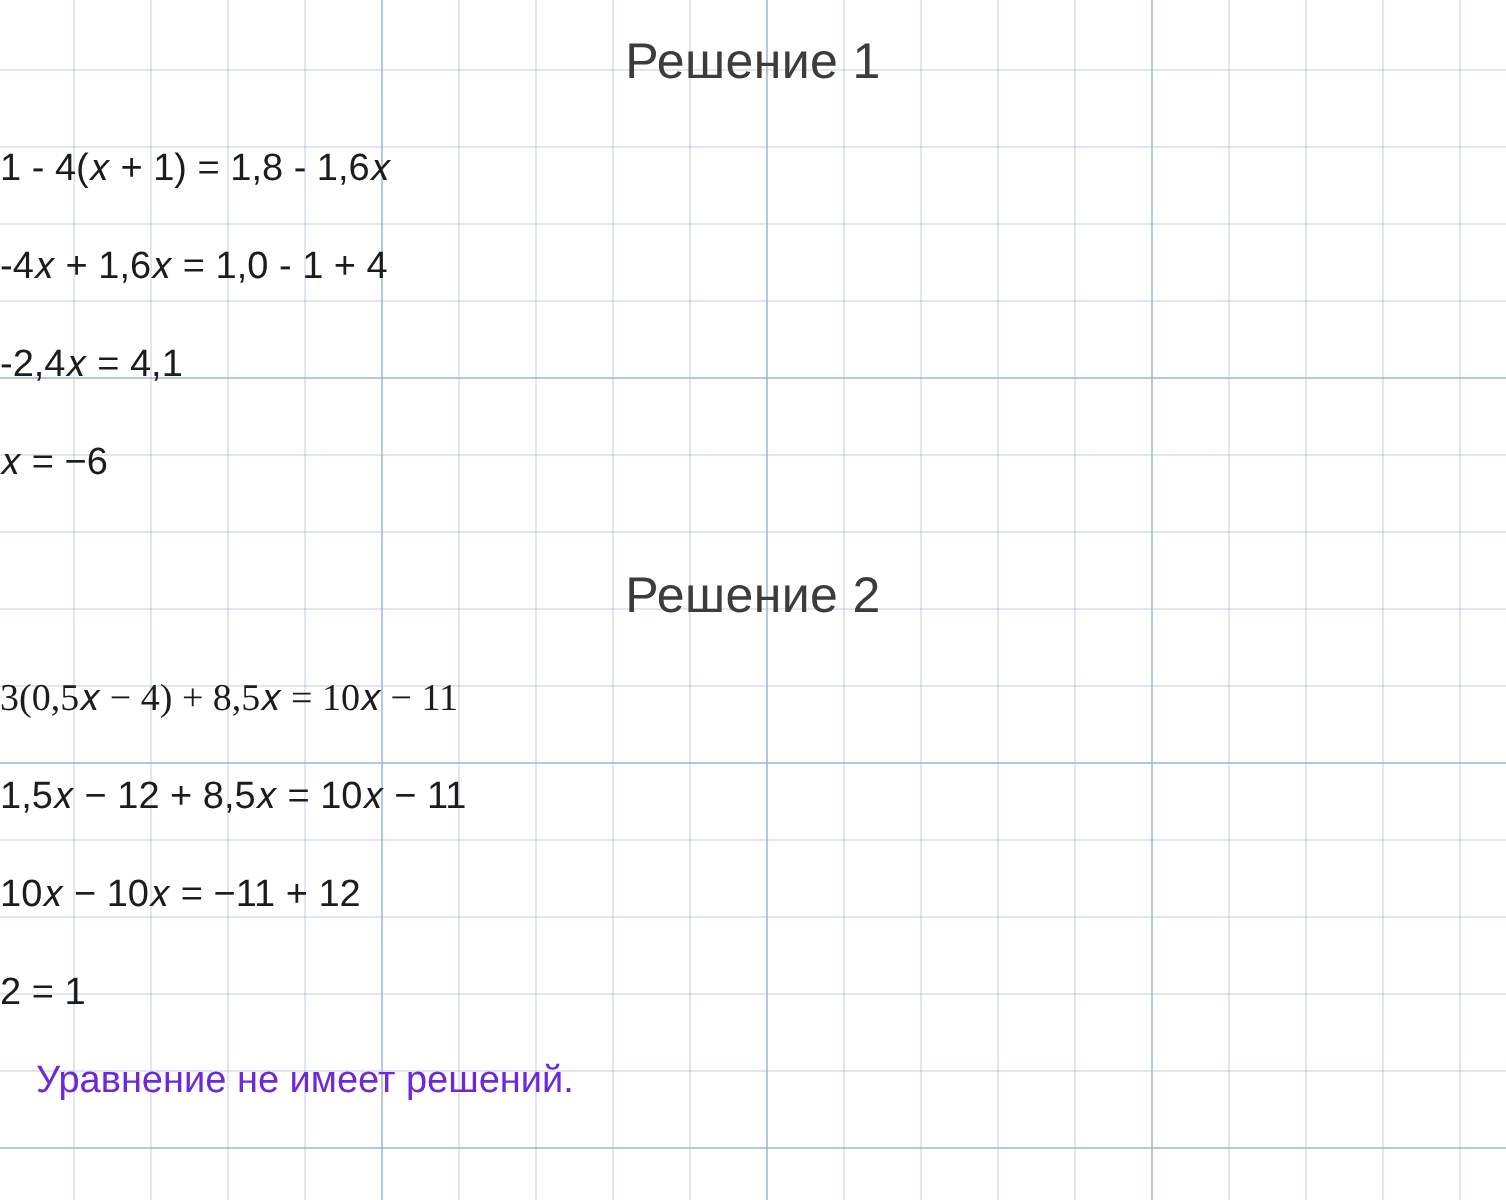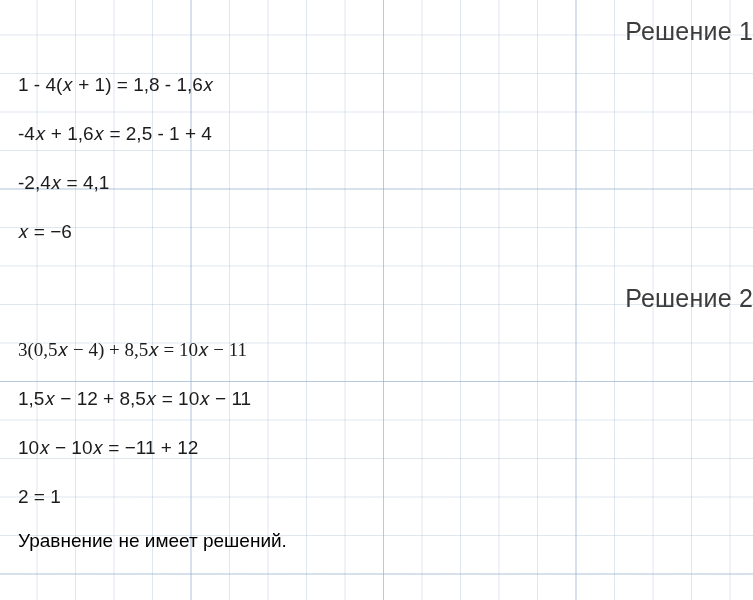--- a/index.html
+++ b/index.html
@@ -37,61 +37,60 @@
     pointer-events: none;
   }
   #content {
     position: relative;
     z-index: 1;
     width: 753px;
     height: 600px;
     box-sizing: border-box;
   }
   .section-title {
-    text-align: right;
+    text-align: center;
     font-size: 25px;
     color: #3c3c3c;
     letter-spacing: 0.2px;
   }
   #solution-1-title { padding-top: 17px; }
   #solution-2-title { padding-top: 5px; }
 
   .steps {
-    padding-left: 18px;
   }
   .step {
     font-size: 19px;
     color: #1c1c1c;
     white-space: pre;
   }
   #solution-1-steps .step { margin-top: 27px; }
   #solution-1-steps .step:first-child { margin-top: 28px; }
   #solution-2-steps .step { margin-top: 27px; }
   #solution-2-steps .step:first-child { margin-top: 26px; font-family: Liberation Serif, serif; }
 
   .conclusion {
     padding-left: 18px;
     font-size: 19px;
     margin-top: 22px;
-    color: #000000;
+    color: #6d28d9;
   }
   .spacer-1 { height: 36px; }
 </style>
 </head>
 <body>
 
 <div id="grid-background"></div>
 
 <div id="content">
 
   <div class="section-title" id="solution-1-title">Решение 1</div>
 
   <div class="steps" id="solution-1-steps">
     <div class="step">1 - 4(𝑥 + 1) = 1,8 - 1,6𝑥</div>
-    <div class="step">-4𝑥 + 1,6𝑥 = 2,5 - 1 + 4</div>
+    <div class="step">-4𝑥 + 1,6𝑥 = 1,0 - 1 + 4</div>
     <div class="step">-2,4𝑥 = 4,1</div>
     <div class="step">𝑥 = −6</div>
   </div>
 
   <div class="spacer-1"></div>
 
   <div class="section-title" id="solution-2-title">Решение 2</div>
 
   <div class="steps" id="solution-2-steps">
     <div class="step">3(0,5𝑥 − 4) + 8,5𝑥 = 10𝑥 − 11</div>

